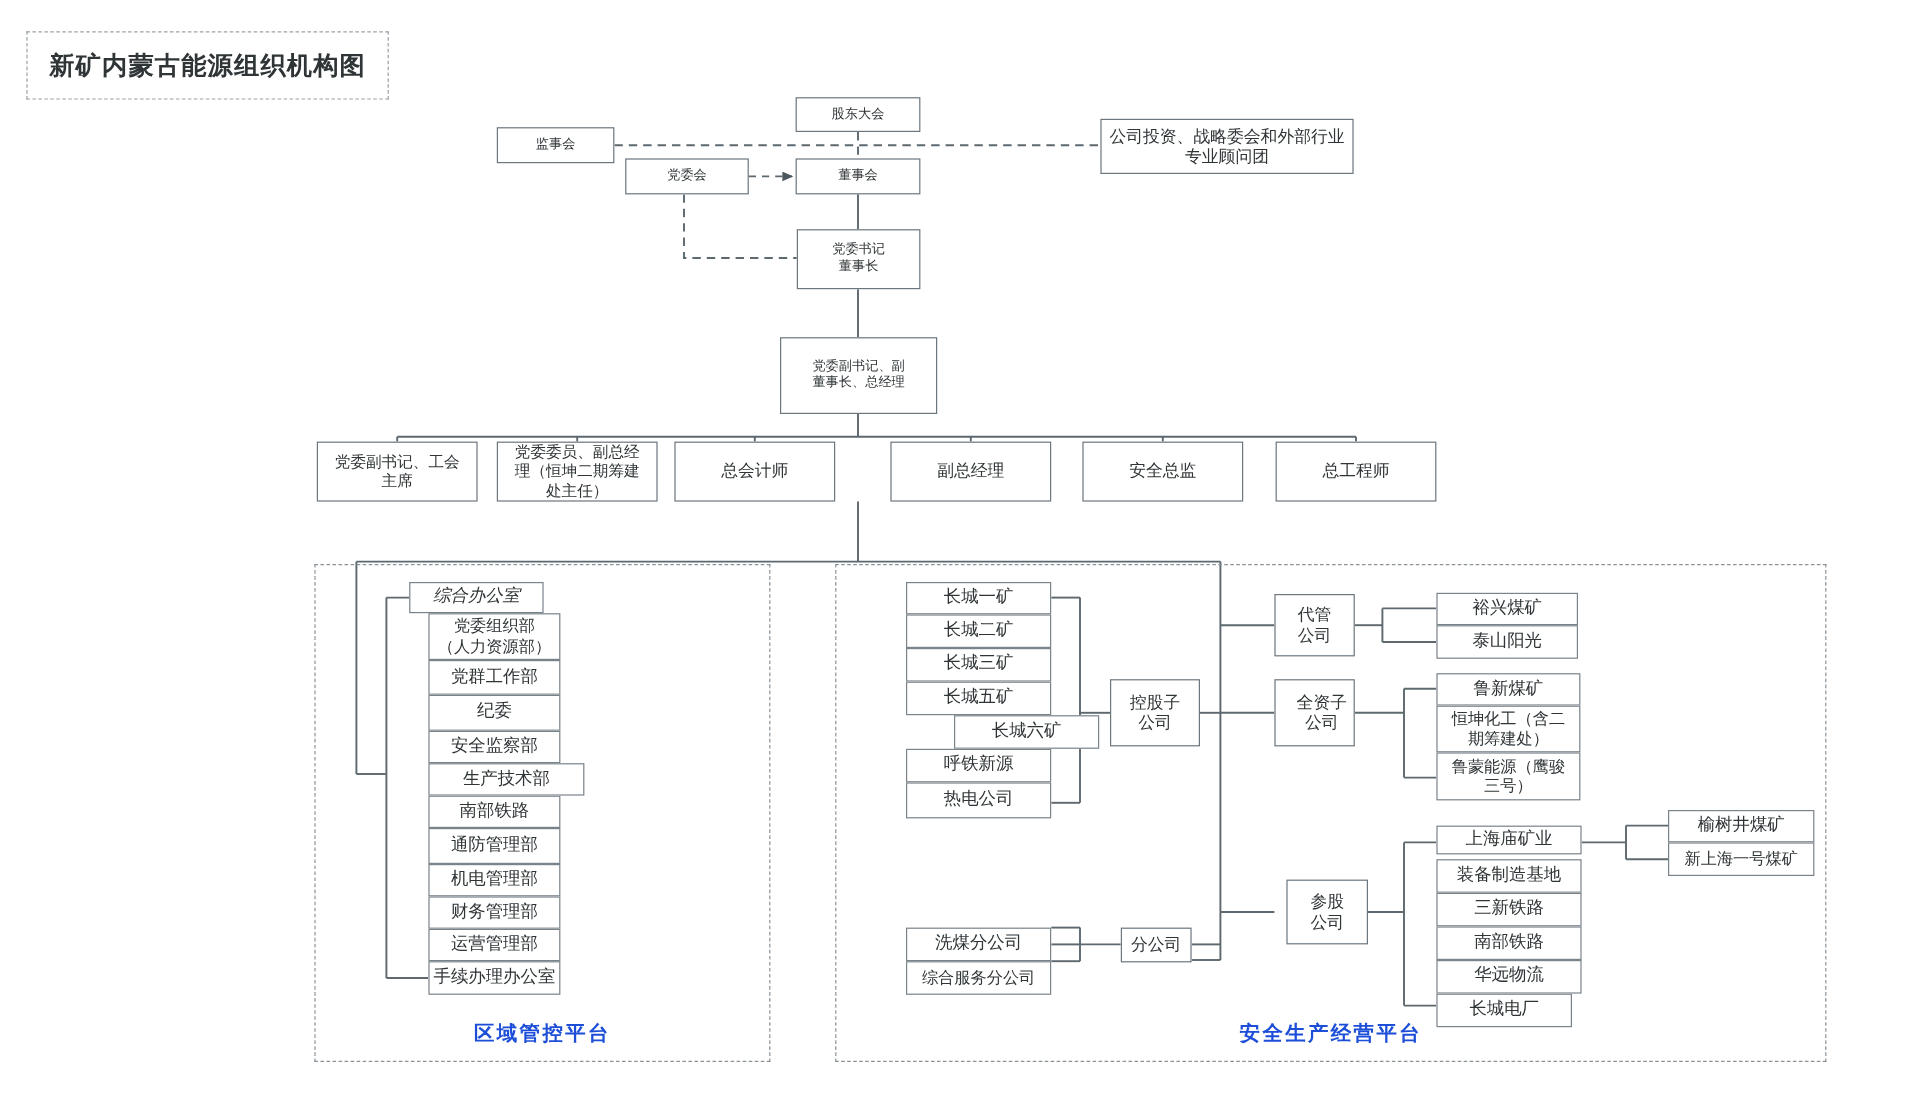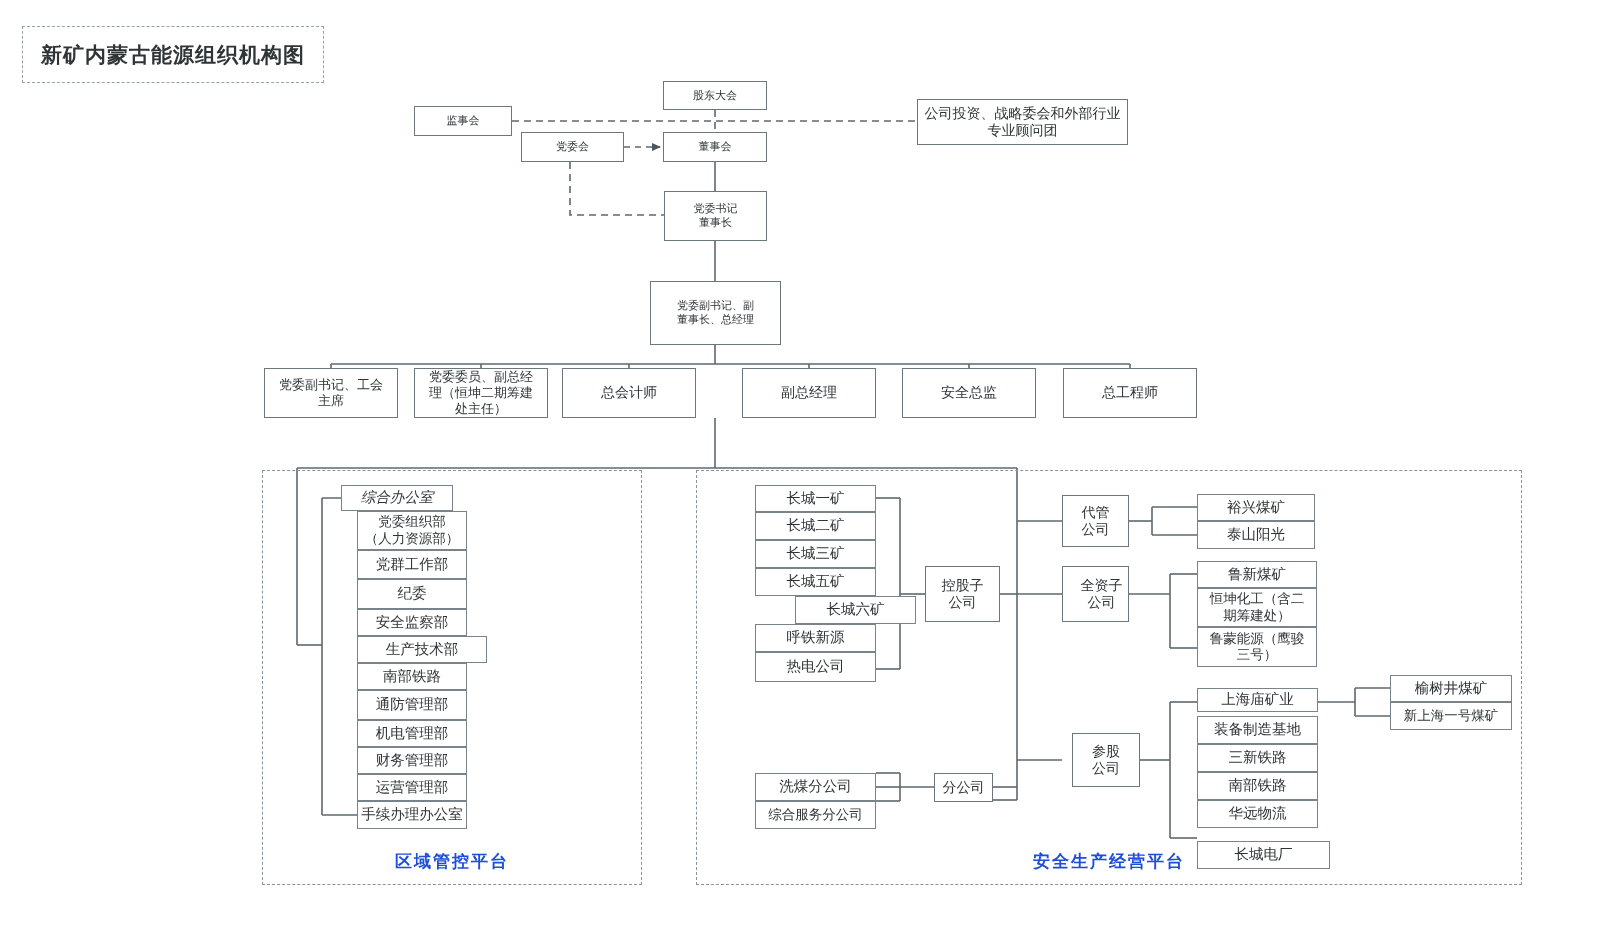--- a/index.html
+++ b/index.html
@@ -251,18 +251,18 @@
   <div class="stackcell" style="left:1197px;top:588px;width:120px;height:39px;font-size:13.5px;">恒坤化工（含二
 期筹建处）</div>
   <div class="stackcell" style="left:1197px;top:627px;width:120px;height:40px;font-size:13.5px;">鲁蒙能源（鹰骏
 三号）</div>
 
   <div class="stackcell" style="left:1197px;top:688px;width:121px;height:24px;">上海庙矿业</div>
   <div class="stackcell" style="left:1197px;top:716px;width:121px;height:28px;">装备制造基地</div>
   <div class="stackcell" style="left:1197px;top:744px;width:121px;height:28px;">三新铁路</div>
   <div class="stackcell" style="left:1197px;top:772px;width:121px;height:28px;">南部铁路</div>
   <div class="stackcell" style="left:1197px;top:800px;width:121px;height:28px;">华远物流</div>
-  <div class="stackcell" style="left:1197px;top:828px;width:133px;height:28px;margin-top:13px;">长城电厂</div>
+  <div class="stackcell" style="left:1197px;top:828px;width:113px;height:28px;">长城电厂</div>
 
   <div class="stackcell" style="left:1390px;top:675px;width:122px;height:27px;">榆树井煤矿</div>
   <div class="stackcell" style="left:1390px;top:702px;width:122px;height:28px;font-size:13.5px;">新上海一号煤矿</div>
 
 </div>
 
 </body></html>

